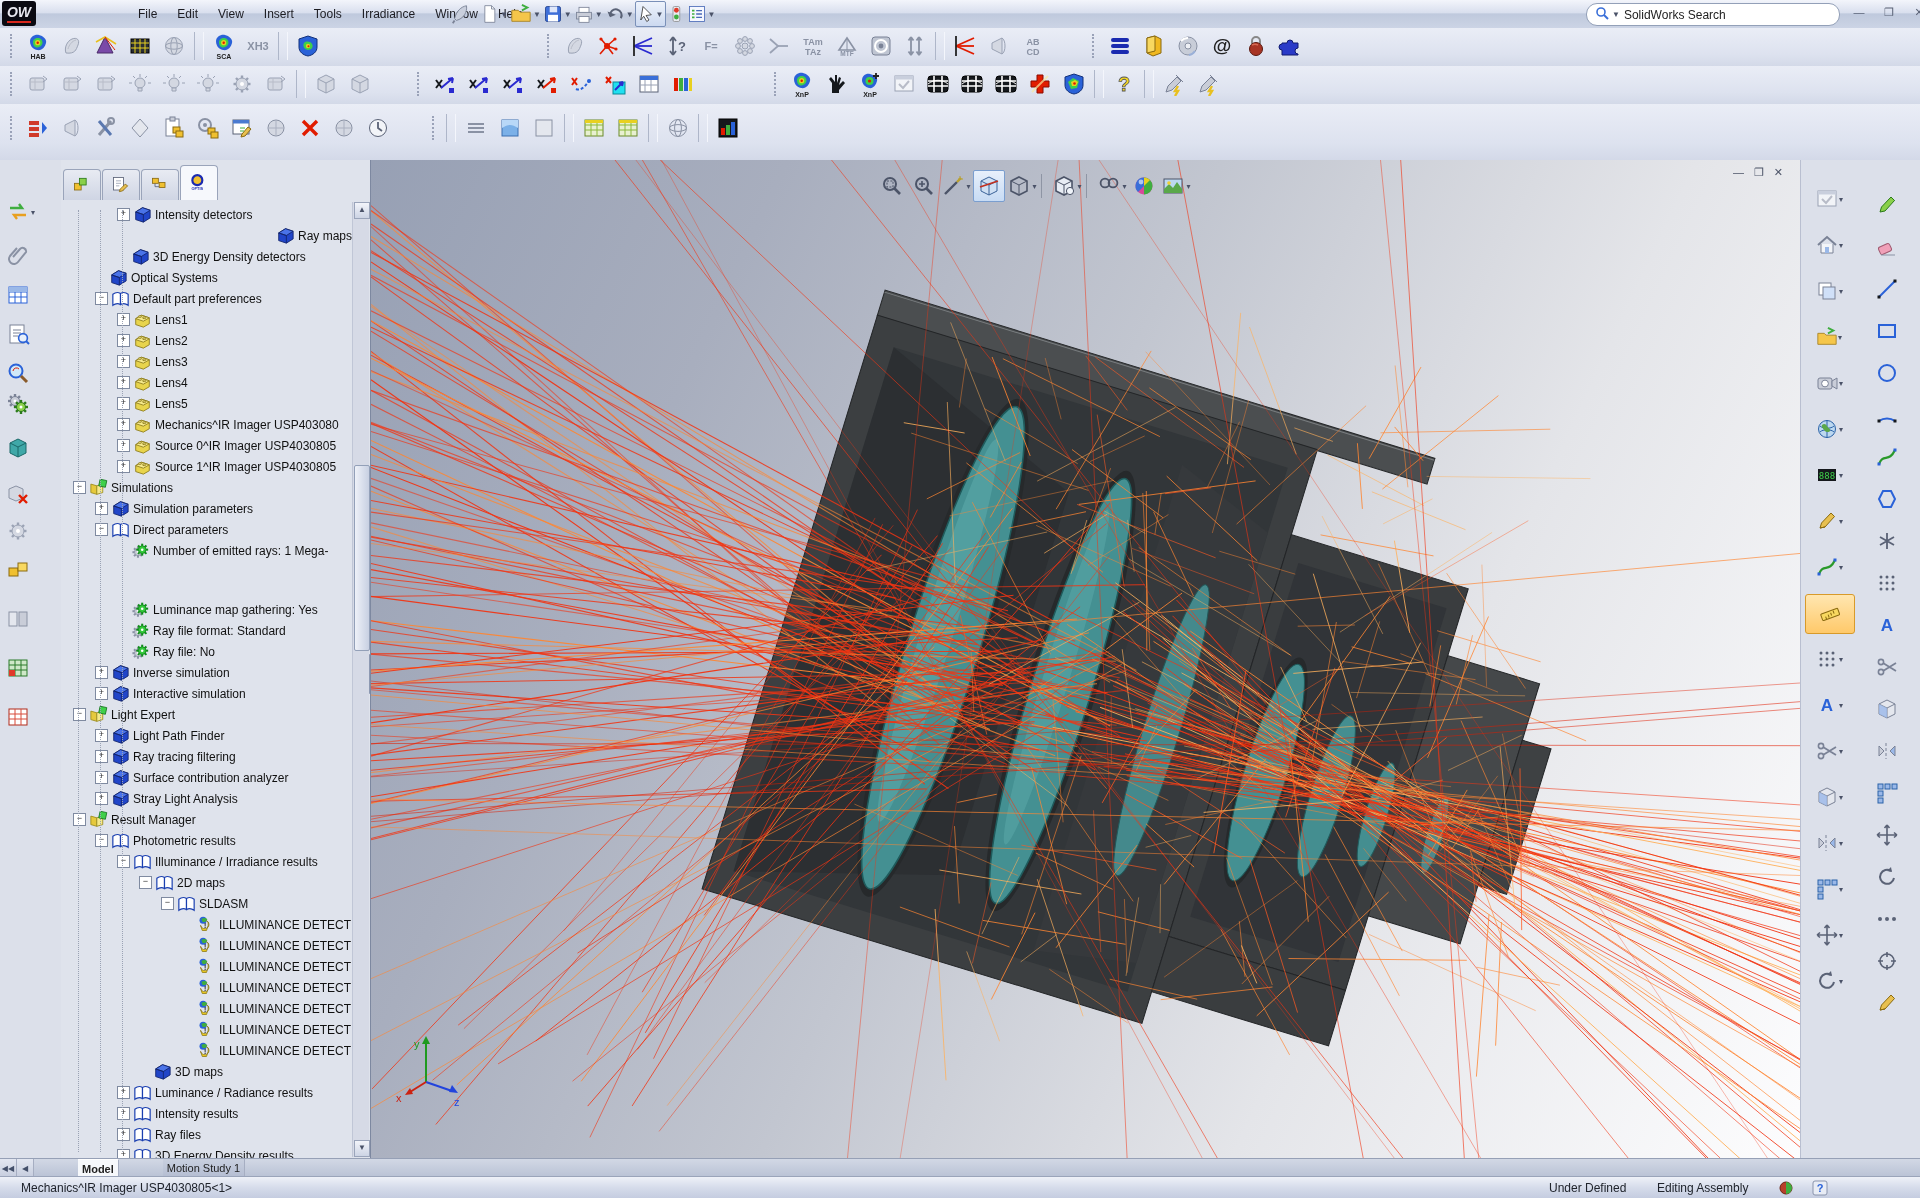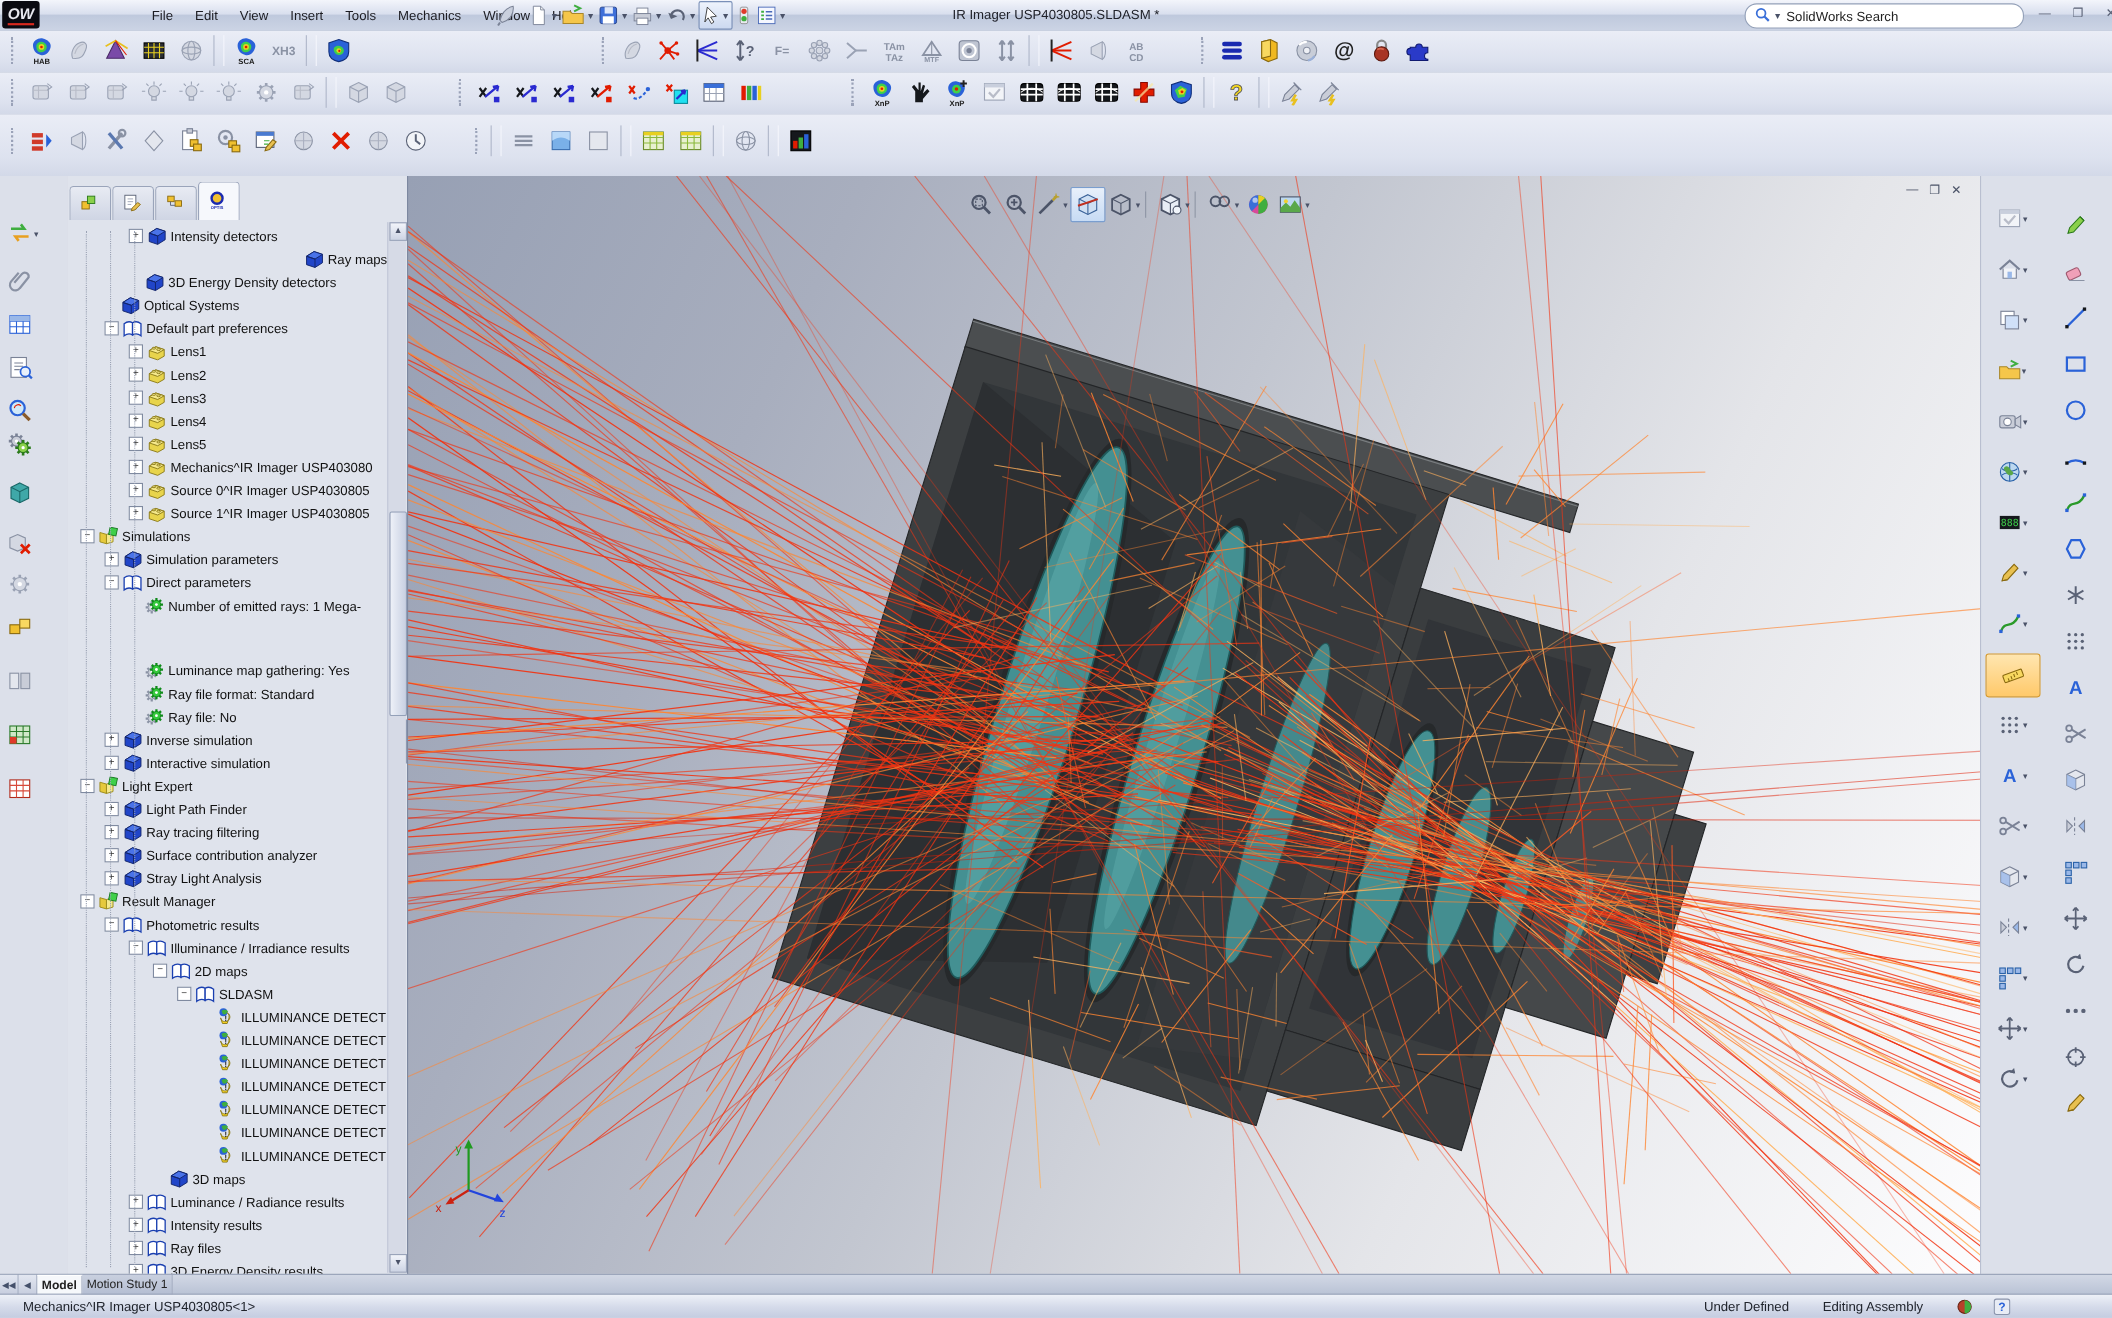--- a/index.html
+++ b/index.html
@@ -76,40 +76,40 @@
   #rightdock{left:1800px;top:160px;width:120px;height:998px;background:#dce0ea;border-left:1px solid #b9bfd0;}
   .rbtn{position:absolute;display:flex;align-items:center;justify-content:center;width:40px;height:38px;border-radius:3px;}
   .rbtn .dd{margin-left:0;}
   .rbtn.pressed{background:linear-gradient(#ffe6b0,#ffc96a);border:1px solid #d89a2a;}
   
   #tabbar{left:0;top:1158px;width:1920px;height:18px;background:linear-gradient(#d2d8e5,#b9c2d5);
           border-top:1px solid #96a0b6;display:flex;align-items:stretch;}
   .tabscroll{width:16px;border-right:1px solid #a6aec2;display:flex;align-items:center;justify-content:center;
              font-size:8px;color:#44506a;background:linear-gradient(#e3e7f1,#c6cdde);}
   .dtab{padding:0 4px;font-size:11px;display:flex;align-items:center;color:#222;
-        border-right:1px solid #a6aec2;background:linear-gradient(#c9d0df,#b4bdd2);}
+        border-right:1px solid #a6aec2;background:linear-gradient(#c9d0df,#b4bdd2);margin-left:44px;}
   .dtab.active{background:#f6f8fb;font-weight:bold;border-top:1px solid #fff;}
   #statusbar{left:0;top:1176px;width:1920px;height:22px;
     background:linear-gradient(#eef1f8 0%,#d5dbea 50%,#c3cbdf 100%);border-top:1px solid #9aa4ba;}
   #statusbar .stxt{position:absolute;top:4px;font-size:12px;color:#20242c;}
   
   .guide{position:absolute;width:0;border-left:1px dotted #9aa2b4;}
 </style>
 </head>
 <body>
 
 <div id="titlebar" class="abs">
   <div id="owlogo" class="abs"><i>OW</i></div>
   <div id="menubar" class="abs">
       <span>File</span>
       <span>Edit</span>
       <span>View</span>
       <span>Insert</span>
       <span>Tools</span>
-      <span>Mechanics</span>
+      <span>Irradiance</span>
       <span>Window</span>
       <span>Help</span>
     </div>
   <span id="pen-glyph" class="abs"><svg width="22" height="22" viewBox="0 0 24 24">
         <path d="M18 3c-6 1-11 6-13 14l2 2C15 17 19 10 18 3z" fill="#c9cfdd" stroke="#7a8296"></path>
         <path d="M5 19l-2 3" stroke="#7a8296" stroke-width="2"></path>
       </svg></span>
   <div id="quickbar" class="abs">
       <span class="qbtn">
         <svg width="20" height="22" viewBox="0 0 24 24">
@@ -163,21 +163,20 @@
       </span>
       <span class="qbtn">
         <svg width="20" height="22" viewBox="0 0 24 24">
           <rect x="3" y="3" width="18" height="18" fill="#f5f7ff" stroke="#4a6ab8"></rect>
           <path d="M6 8h3M6 12h3M6 16h3" stroke="#3fae3f" stroke-width="2"></path>
           <path d="M11 8h7M11 12h7M11 16h7" stroke="#4a6ab8" stroke-width="1.6"></path>
         </svg>
         <span class="dd">▼</span>
       </span>
     </div>
-  <div id="wintitle" class="abs">IR Imager USP4030805.SLDASM *</div>
   <div id="searchbox" class="abs">
     <span><svg width="15" height="15" viewBox="0 0 15 15">
           <circle cx="6" cy="6" r="4" fill="none" stroke="#3a6fd8" stroke-width="1.6"></circle>
           <line x1="9" y1="9" x2="13" y2="13" stroke="#3a6fd8" stroke-width="2"></line>
         </svg></span>
     <span class="dd">▼</span>
     <span style="color:#222;">SolidWorks Search</span>
   </div>
   <div id="winbtns" class="abs">
     <span>—</span>

